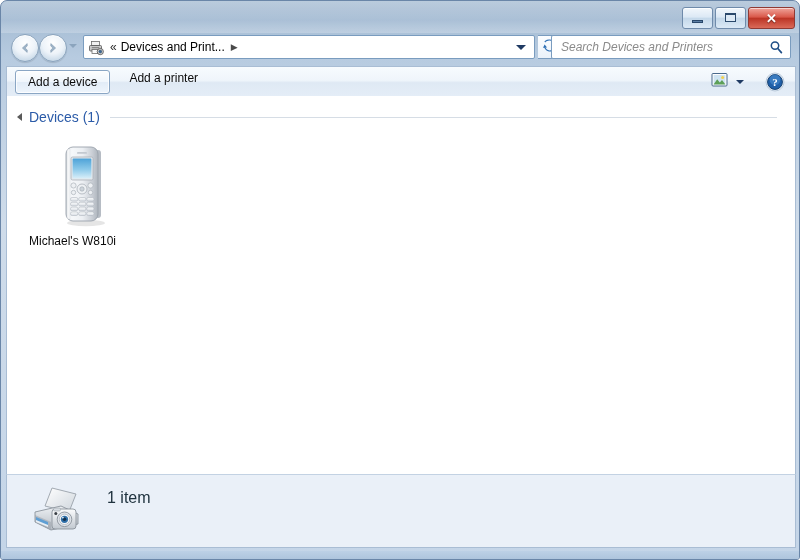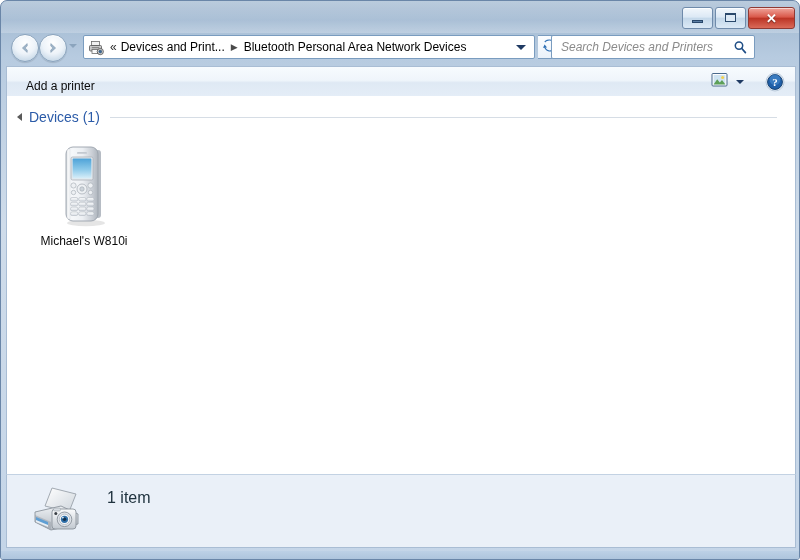--- a/index.html
+++ b/index.html
@@ -176,21 +176,21 @@
     border-radius: 0 2px 2px 0;
     background: linear-gradient(180deg,#fbfdff 0%, #eaf2fa 100%);
     box-sizing: border-box;
     display: flex; align-items: center; justify-content: center;
     cursor: default;
   }
 
   #searchbox {
     position: absolute;
     left: 550px; top: 4px;
-    width: 204px; height: 24px;
+    width: 240px; height: 24px;
     background: #ffffff;
     border: 1px solid #7a9cbf;
     border-radius: 2px;
     box-sizing: border-box;
     display: flex;
     align-items: center;
     cursor: text;
   }
   #search-input {
     border: none;
@@ -231,21 +231,21 @@
     border-radius: 3px;
     background: linear-gradient(180deg, #fdfefe 0%, #f0f6fc 48%, #e2ecf7 52%, #eef5fc 100%);
     box-shadow: inset 0 0 0 1px rgba(255,255,255,0.8);
     cursor: default;
     white-space: nowrap;
   }
   #btn-add-printer {
     margin-left: 10px;
     height: 22px;
     padding: 0 8px;
-    display: flex; align-items: flex-end;
+    display: flex; align-items: flex-start;
     font-size: 12px;
     color: #0a0a0a;
     border: 1px solid transparent;
     border-radius: 3px;
     cursor: default;
     white-space: nowrap;
   }
   #toolbar-right {
     margin-left: auto;
     display: flex;
@@ -312,21 +312,20 @@
     margin-left: 10px;
     flex: 1;
     height: 1px;
     background: #d6dde5;
   }
 
   #device-tile {
     position: absolute;
     left: 22px; top: 42px;
     width: 110px;
-    text-align: center;
     cursor: default;
   }
   #device-icon-wrap {
     height: 90px;
     display: flex;
     align-items: flex-end;
     justify-content: center;
   }
   #device-label {
     margin-top: 6px;
@@ -414,21 +413,20 @@
           <rect x="1.5" y="6.5" width="12" height="5.5" rx="1" fill="#c9c9c9" stroke="#555" stroke-width="0.8"></rect>
           <rect x="3.8" y="8.2" width="7.4" height="1" fill="#7a7a7a"></rect>
           <rect x="4" y="10.5" width="7" height="4" fill="#fafafa" stroke="#6b6b6b" stroke-width="0.8"></rect>
           <circle cx="12.3" cy="12.6" r="3.1" fill="#d8d8d8" stroke="#4a4a4a" stroke-width="0.8"></circle>
           <circle cx="12.3" cy="12.6" r="1.4" fill="#3a6a9a" stroke="#26435f" stroke-width="0.6"></circle>
         </svg>
       </span>
       <span id="addr-chev">«</span>
       <span class="crumb">Devices and Print...</span>
       <span class="crumb-sep">▶</span>
-      <span class="crumb">Bluetooth Personal Area Network Devices</span>
       <span id="addr-dropdown"></span>
     </div>
 
     <div id="refresh-btn">
       <span>
         <svg width="15" height="15" viewBox="0 0 15 15" aria-hidden="true">
           <path d="M3.2 4.4 A5 5 0 0 1 11.6 5.4 L9.9 5.4 L12.4 8.6 L14 5.2 L12.7 5.2 A6.3 6.3 0 0 0 2.4 3.4 Z" fill="#2d6fb5"></path>
           <path d="M11.8 10.6 A5 5 0 0 1 3.4 9.6 L5.1 9.6 L2.6 6.4 L1 9.8 L2.3 9.8 A6.3 6.3 0 0 0 12.6 11.6 Z" fill="#2d6fb5"></path>
         </svg>
       </span>
@@ -439,20 +437,23 @@
       <span id="search-icon-wrap">
         <svg width="14" height="14" viewBox="0 0 14 14" aria-hidden="true">
           <circle cx="6" cy="5.6" r="3.7" fill="none" stroke="#1f4e86" stroke-width="1.5"></circle>
           <line x1="8.8" y1="8.5" x2="12.4" y2="12.6" stroke="#1f4e86" stroke-width="1.7" stroke-linecap="round"></line>
         </svg>
       </span>
     </div>
   </div>
 
   <div id="toolbar">
+    <div id="btn-add-device">
+      <span>Add a device</span>
+    </div>
     <div id="btn-add-printer">
       <span>Add a printer</span>
     </div>
 
     <div id="toolbar-right">
       <div id="view-btn">
         <span>
           <svg width="17" height="16" viewBox="0 0 17 16" aria-hidden="true">
             <rect x="1" y="1.5" width="15" height="12.5" rx="1" fill="#fdfdfd" stroke="#4a6a8c" stroke-width="1"></rect>
             <rect x="2.6" y="3" width="11.8" height="9.4" fill="#cfe4f2"></rect>

